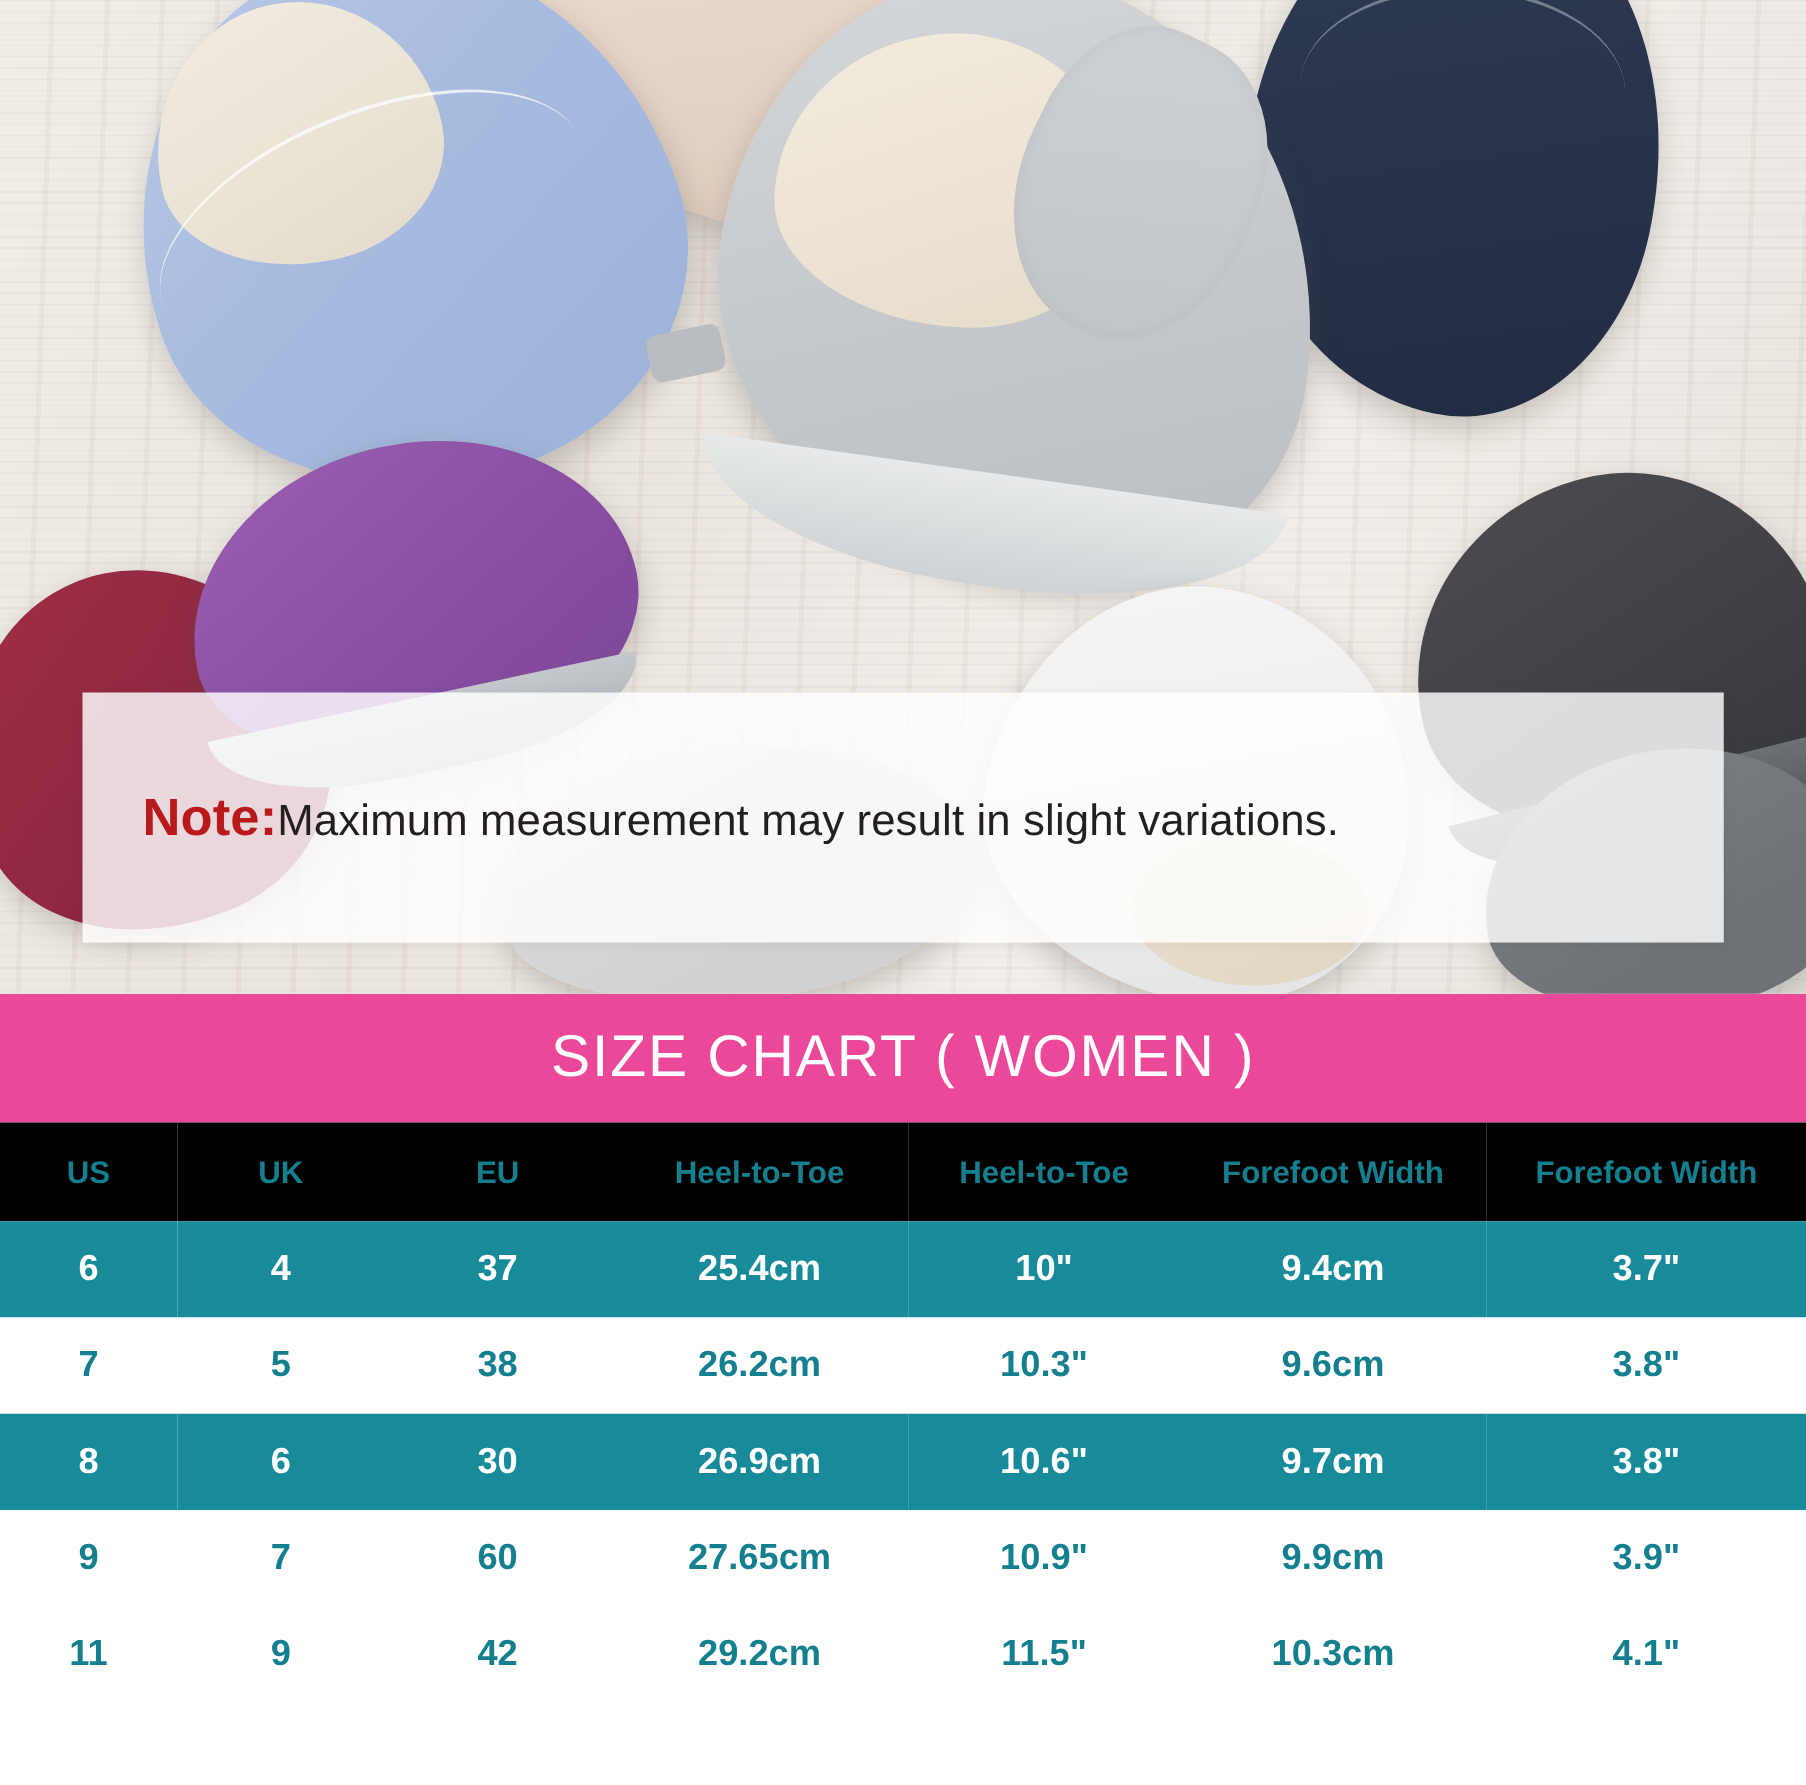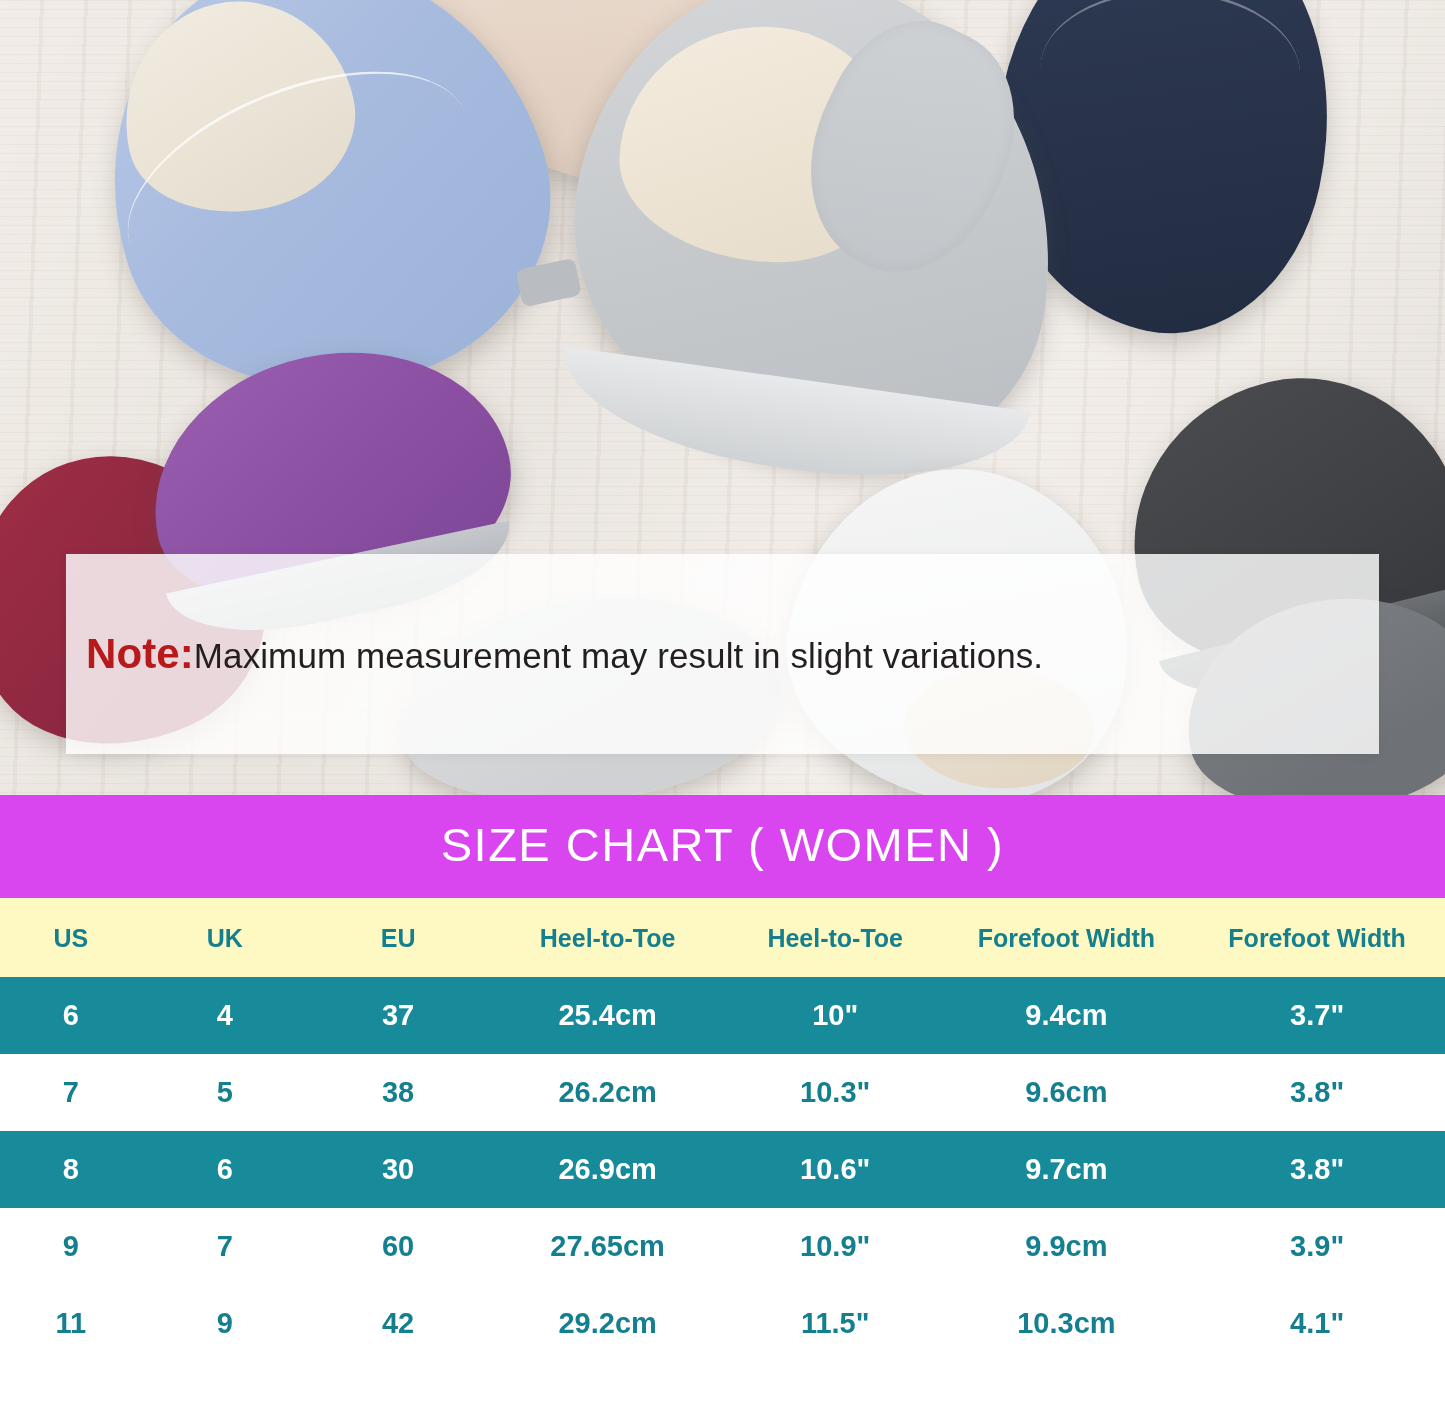--- a/index.html
+++ b/index.html
@@ -237,50 +237,51 @@
   .note-line1 {
     font-size: 35px;
     color: #231f20;
     letter-spacing: .1px;
     white-space: nowrap;
   }
   .note-line1 .bold-red {
     color: #b8191a;
     font-weight: bold;
     font-size: 42px;
+    margin-left: 28px;
   }
   .note-line2 {
     margin-top: 16px;
     font-size: 31px;
     color: #231f20;
     white-space: nowrap;
   }
 
   
   .chart-title {
-    background: #d946ef;
+    background: #ec4899;
     color: #ffffff;
     text-align: center;
     font-size: 47px;
     letter-spacing: 1.5px;
     padding: 22px 0 26px 0;
     font-weight: normal;
   }
   table.size-table {
     width: 100%;
     border-collapse: collapse;
     table-layout: fixed;
   }
   table.size-table th {
     color: #147f8e;
     font-size: 25px;
     font-weight: bold;
     padding: 26px 0 24px 0;
     text-align: center;
-    background: #fef9c3;
+    background: #000000;
   }
   table.size-table td {
     text-align: center;
     font-size: 29px;
     padding: 22px 0;
     font-weight: bold;
   }
   tr.row-teal td {
     background: #188b9b;
     color: #ffffff;

